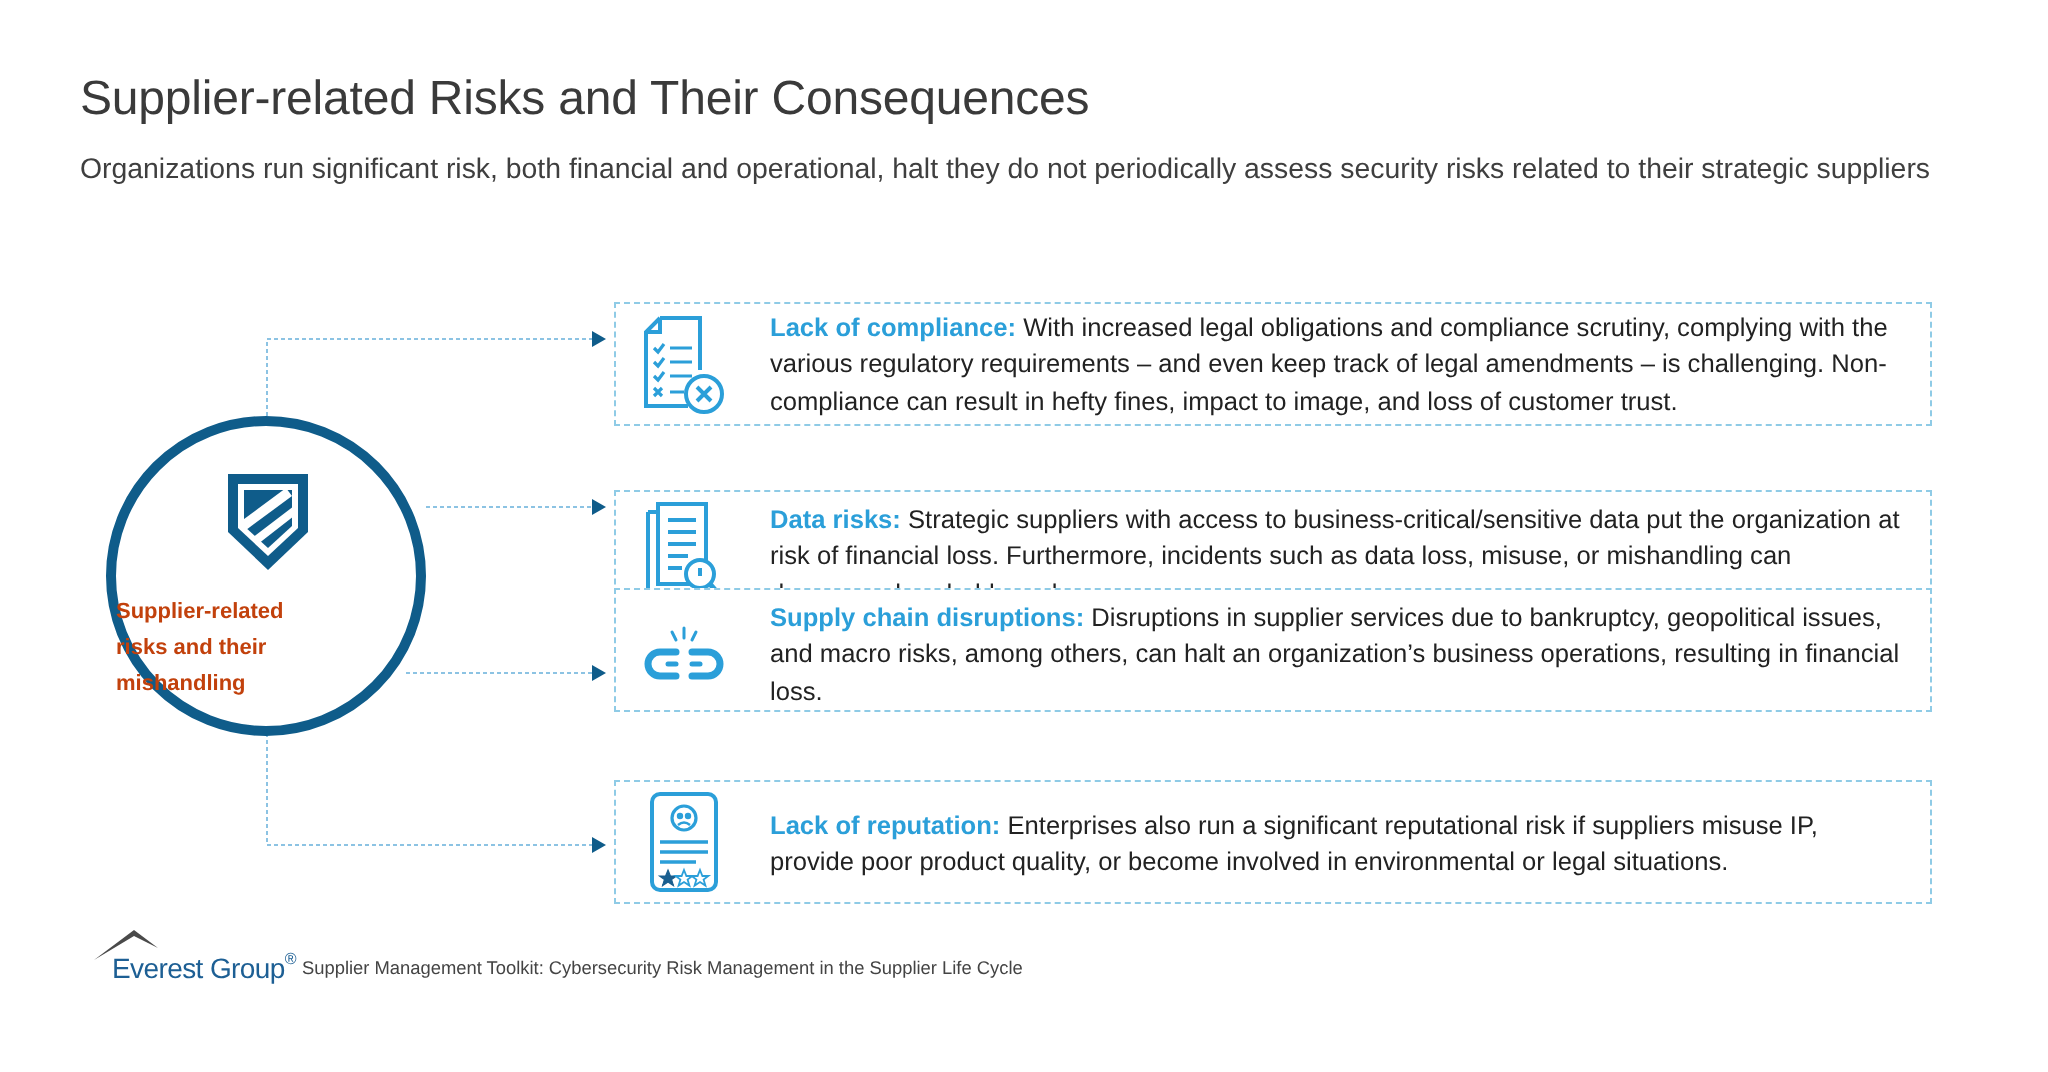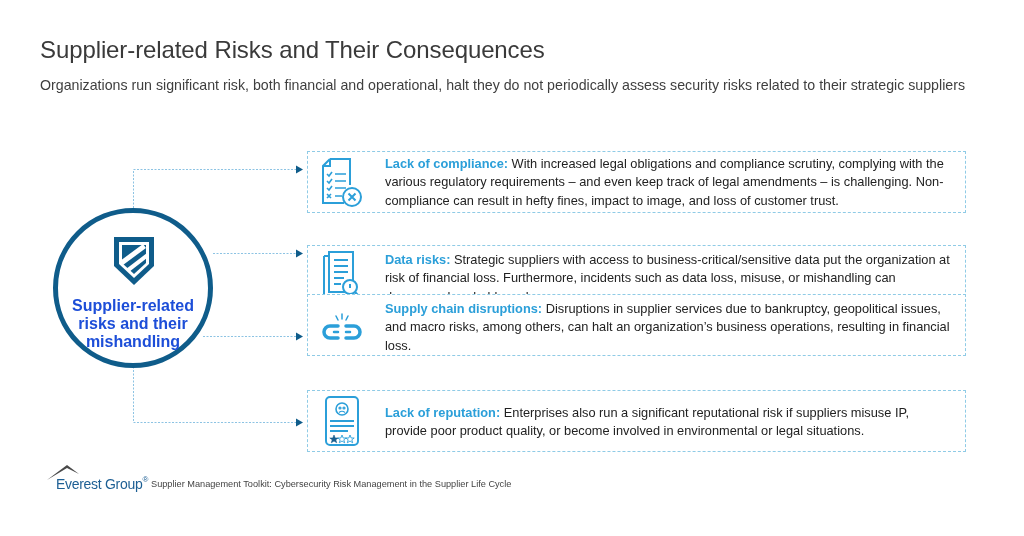--- a/index.html
+++ b/index.html
@@ -2,21 +2,21 @@
 <html><head>
   <meta charset="utf-8">
   <style>
     html, body { margin: 0; padding: 0; background: #ffffff; }
     body { width: 1024px; height: 536px; position: relative; overflow: hidden; font-family: "Liberation Sans", sans-serif; }
     .title { position: absolute; left: 40px; top: 36px; font-size: 24px; color: #3a3a3a; font-weight: normal; letter-spacing: -0.1px; }
     .subtitle { position: absolute; left: 40px; top: 77px; font-size: 14.2px; color: #3f3f3f; white-space: nowrap; }
     .connectors { position: absolute; left: 0; top: 0; }
     .hub { position: absolute; left: 53px; top: 208px; width: 150px; height: 150px; border: 5px solid #0f5c8a; border-radius: 50%; background: #ffffff; }
     .hub-shield { position: absolute; left: 55px; top: 23px; width: 42px; height: 50px; }
-    .hub-label { position: absolute; left: 0; right: 0; top: 84px; text-align: center; color: #1d4ed8; font-weight: bold; font-size: 16px; line-height: 18px; }
+    .hub-label { position: absolute; left: 0; right: 0; top: 84px; color: #c2410c; font-weight: bold; font-size: 11px; line-height: 18px; }
     .hub-label span { display: block; }
     .card { position: absolute; left: 307px; width: 659px; border: 1px dashed #8fcbe6; background: #ffffff; box-sizing: border-box; }
     .card-icon { position: absolute; left: 12px; width: 44px; height: 52px; }
     .card-text { position: absolute; left: 77px; right: 14px; font-size: 12.8px; line-height: 18.4px; color: #222222; }
     .card-heading { color: #2b9fd9; font-weight: bold; }
     .footer { position: absolute; left: 46px; top: 462px; height: 30px; }
     .logo-mark { position: absolute; left: 0; top: 0; }
     .logo-text { position: absolute; left: 10px; top: 14px; font-size: 14px; color: #1d5f94; white-space: nowrap; letter-spacing: -0.3px; font-family: "Liberation Sans Narrow", "Liberation Sans", sans-serif; }
     .logo-reg { font-size: 8px; vertical-align: top; position: relative; top: -1px; }
     .footer-text { position: absolute; left: 105px; top: 17px; font-size: 9.2px; color: #444444; white-space: nowrap; }

